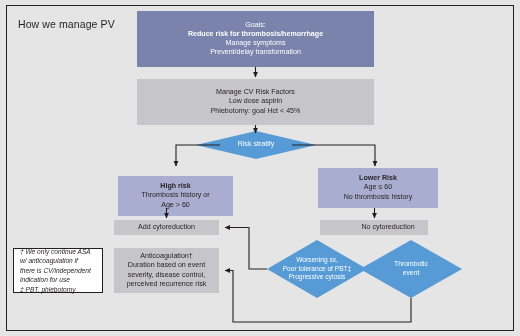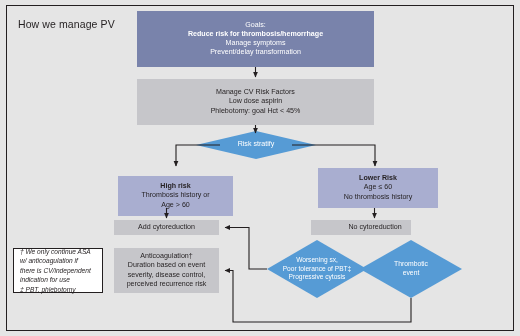--- a/index.html
+++ b/index.html
@@ -139,21 +139,21 @@
   <div class="node box-risk" style="left:318px; top:168px; width:120px; height:40px;">
     <span class="ln b">Lower Risk</span>
     <span class="ln">Age ≤ 60</span>
     <span class="ln">No thrombosis history</span>
   </div>
 
   <div class="node box-gray" style="left:114px; top:220px; width:105px; height:15px;">
     <span class="ln">Add cytoreduction</span>
   </div>
 
-  <div class="node box-gray" style="left:311px; top:220px; width:100px; height:15px;padding-left:28px;">
+  <div class="node box-gray" style="left:320px; top:220px; width:108px; height:15px;padding-left:28px;">
     <span class="ln">No cytoreduction</span>
   </div>
 
   <div class="node box-gray" style="left:114px; top:248px; width:105px; height:45px;">
     <span class="ln">Anticoagulation†</span>
     <span class="ln">Duration based on event</span>
     <span class="ln">severity, disease control,</span>
     <span class="ln">perceived recurrence risk</span>
   </div>
 

